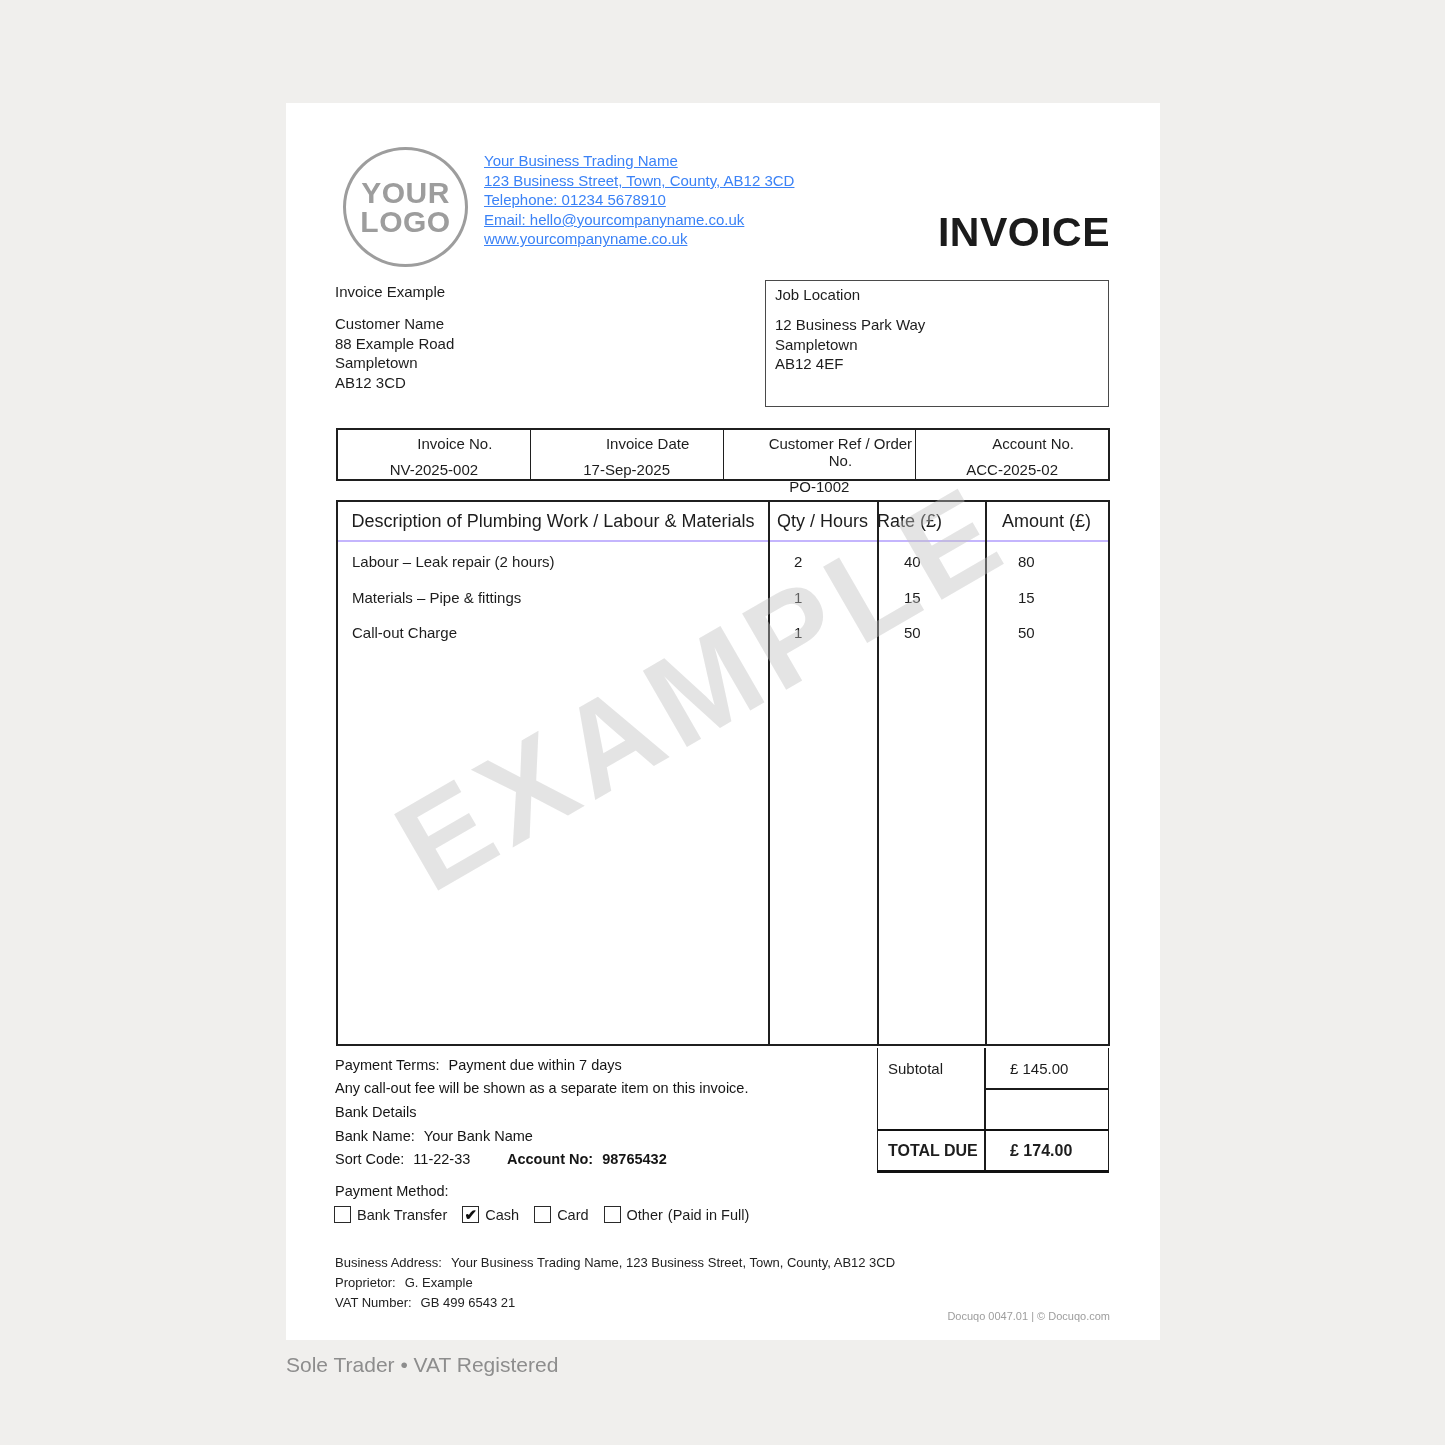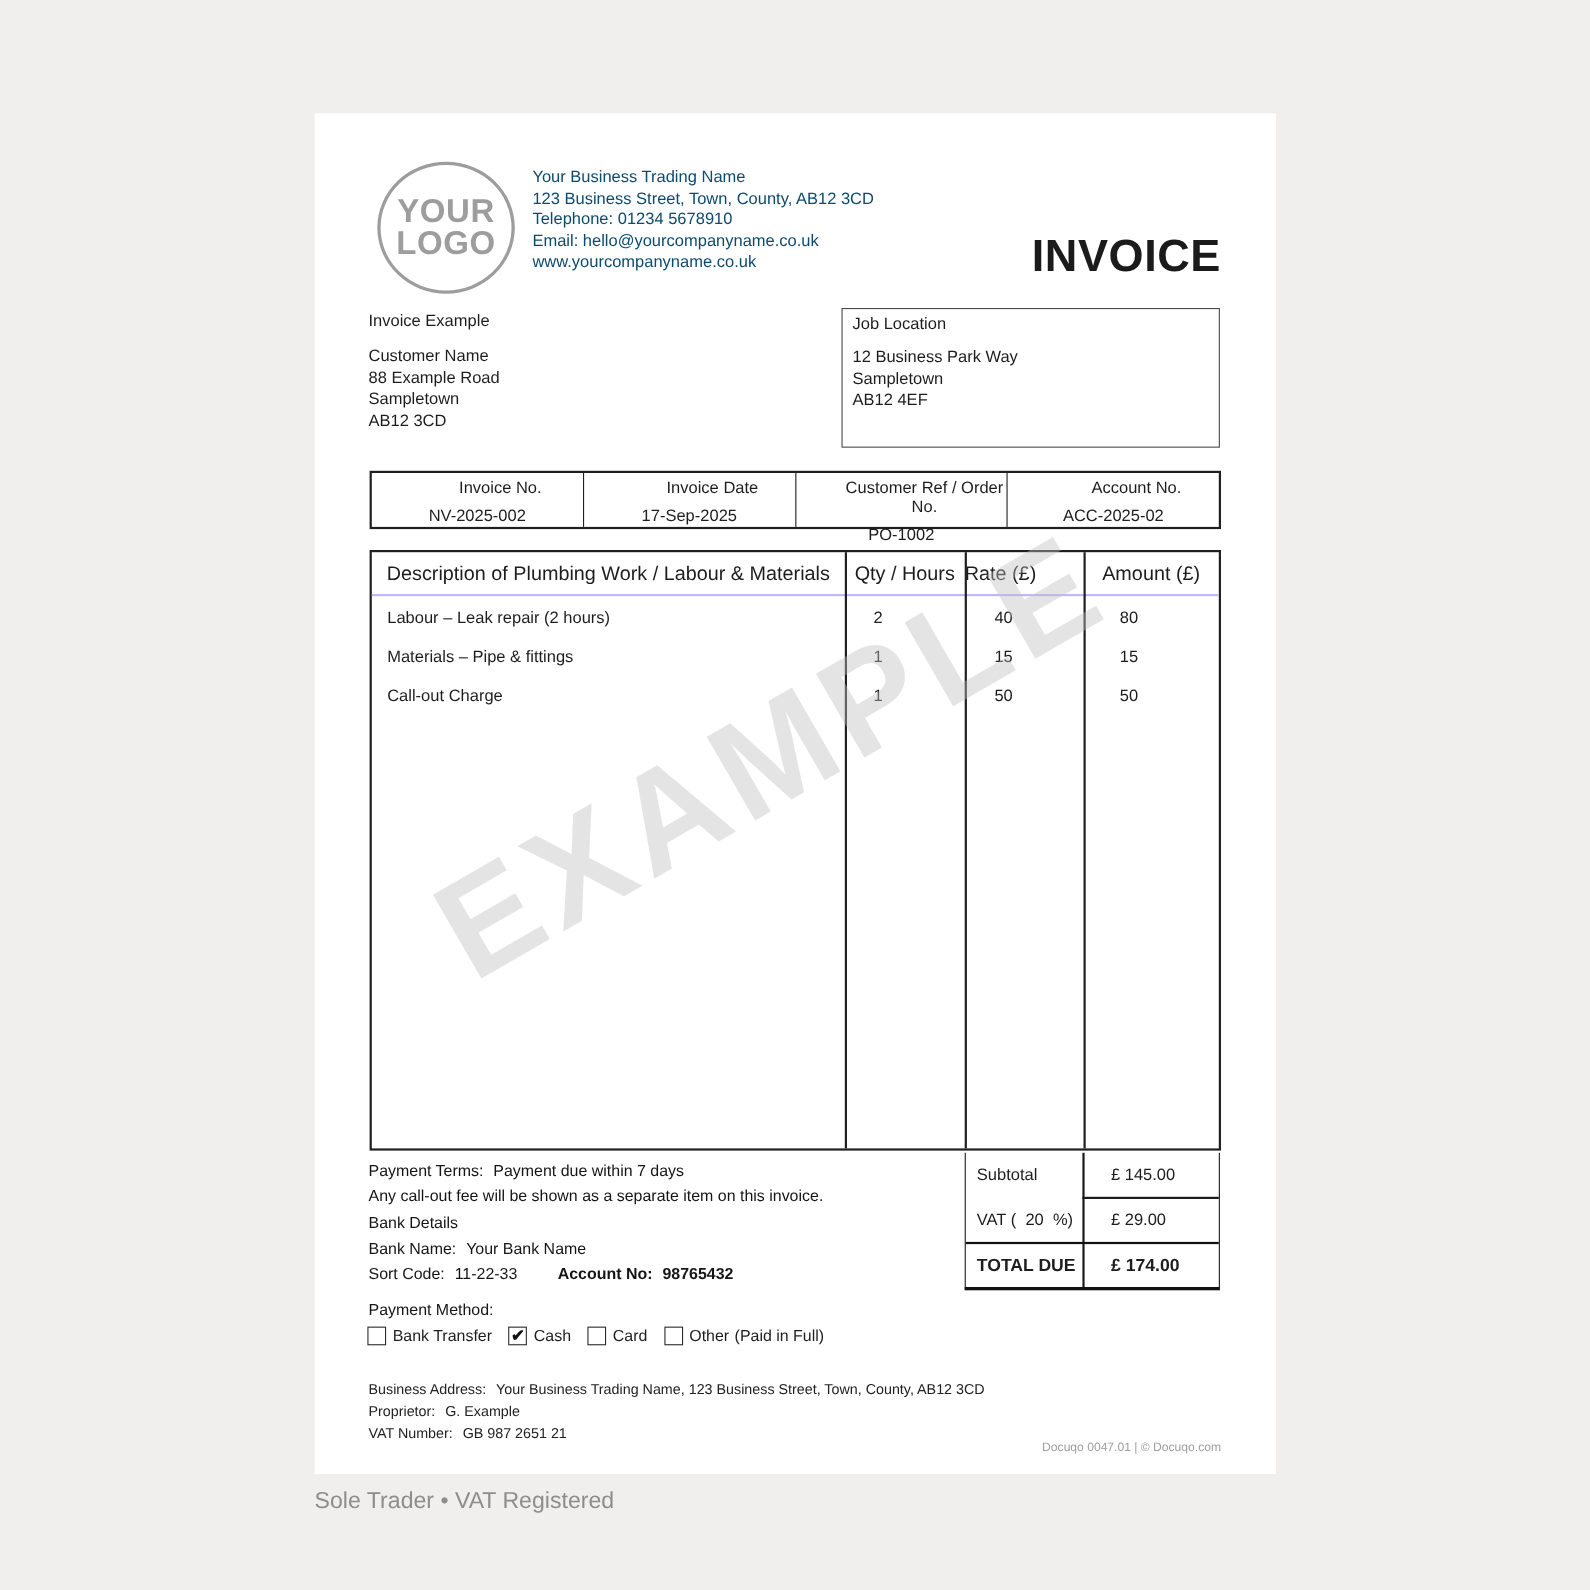--- a/index.html
+++ b/index.html
@@ -14,21 +14,21 @@
     background:#ffffff;
   }
   
   .logo{
     position:absolute;left:57px;top:44px;width:119px;height:114px;
     border:3px solid #9d9d9d;border-radius:50%;
     display:flex;flex-direction:column;align-items:center;justify-content:center;
     color:#9d9d9d;font-weight:bold;font-size:30px;line-height:29px;letter-spacing:.5px;
   }
   
-  .biz{position:absolute;left:198px;top:48px;font-size:15px;line-height:19.6px;color:#0c4a6e;}
+  .biz{position:absolute;left:198px;top:48px;font-size:15px;line-height:19.6px;color:#3b82f6;text-decoration:underline;}
   .doc-title{position:absolute;right:50px;top:106px;font-size:41px;font-weight:bold;letter-spacing:.5px;color:#1b1b1b;}
   
   .addr-label{position:absolute;left:49px;top:180px;font-size:15px;}
   .addr-lines{position:absolute;left:49px;top:211px;font-size:15px;line-height:19.7px;}
   .job-box{position:absolute;left:479px;top:177px;width:342px;height:125px;border:1.5px solid #4a4a4a;}
   .job-label{position:absolute;left:9px;top:5px;font-size:15px;}
   .job-lines{position:absolute;left:9px;top:34px;font-size:15px;line-height:19.7px;}
   
   .meta{position:absolute;left:50px;top:325px;width:770px;height:49px;border:2px solid #1f1f1f;display:flex;}
   .meta-cell{flex:1;text-align:center;font-size:15px;}
@@ -176,24 +176,20 @@
 
   <div class="watermark">EXAMPLE</div>
 
   <div class="totals">
     <div class="t-vline"></div>
     <div class="t-sep"></div>
     <div class="t-row t-sub">
       <div class="t-lbl">Subtotal</div>
       <div class="t-val">£ 145.00</div>
     </div>
-    <div class="t-row t-vat">
-      <div class="t-lbl">VAT (&nbsp;&nbsp;20&nbsp;&nbsp;%)</div>
-      <div class="t-val">£ 29.00</div>
-    </div>
     <div class="t-row t-total">
       <div class="t-lbl">TOTAL DUE</div>
       <div class="t-val">£ 174.00</div>
     </div>
   </div>
 
   <div class="pline" style="top:954px;">
     <span>Payment Terms:</span><span class="v">Payment due within 7 days</span>
   </div>
   <div class="pline" style="top:977px;">Any call-out fee will be shown as a separate item on this invoice.</div>
@@ -229,19 +225,19 @@
     <span class="paid-note">(Paid in Full)</span>
   </div>
 
   <div class="fline" style="top:1152px;">
     <span>Business Address:</span><span class="v">Your Business Trading Name, 123 Business Street, Town, County, AB12 3CD</span>
   </div>
   <div class="fline" style="top:1172px;">
     <span>Proprietor:</span><span class="v">G. Example</span>
   </div>
   <div class="fline" style="top:1192px;">
-    <span>VAT Number:</span><span class="v">GB 987 2651 21</span>
+    <span>VAT Number:</span><span class="v">GB 499 6543 21</span>
   </div>
   <div class="credit">Docuqo 0047.01 | © Docuqo.com</div>
 
 </div>
 
 <div class="caption">Sole Trader • VAT Registered</div>
 
 </body></html>

